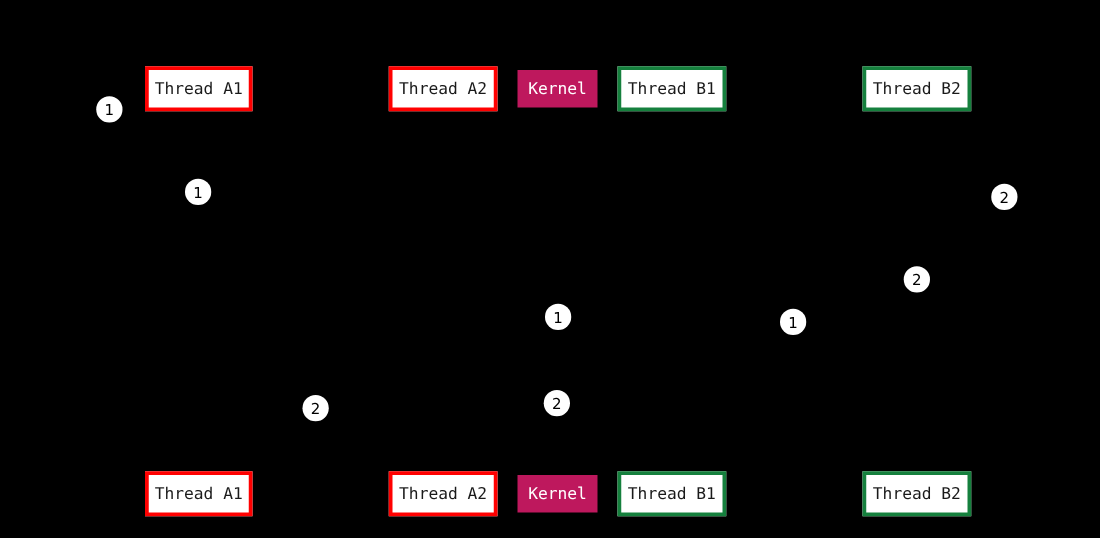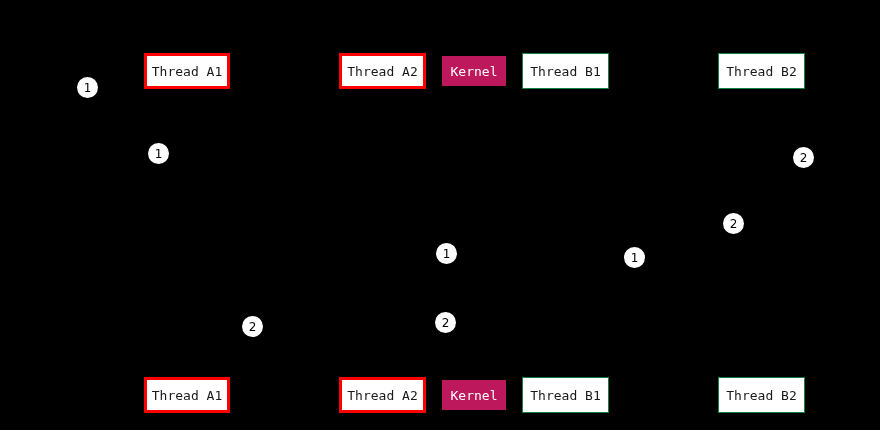--- a/index.html
+++ b/index.html
@@ -42,30 +42,29 @@
     position: absolute;
     box-sizing: border-box;
     display: flex;
     align-items: center;
     justify-content: center;
     height: 36px;
     font-size: 13px;
     letter-spacing: 0px;
     white-space: nowrap;
     line-height: 1;
-    margin-left: 28px;
   }
   .pbox.red {
     background: #ffffff;
     border: 3px solid #ff0000;
     color: #1a1a1a;
   }
   .pbox.blue-outline {
     background: #ffffff;
-    border: 1px solid #15803d;
+    border: 3px solid #15803d;
     color: #1a1a1a;
   }
   .pbox.blue-solid {
     background: #be185d;
     border: none;
     color: #ffffff;
   }
 
   
   .badge {

